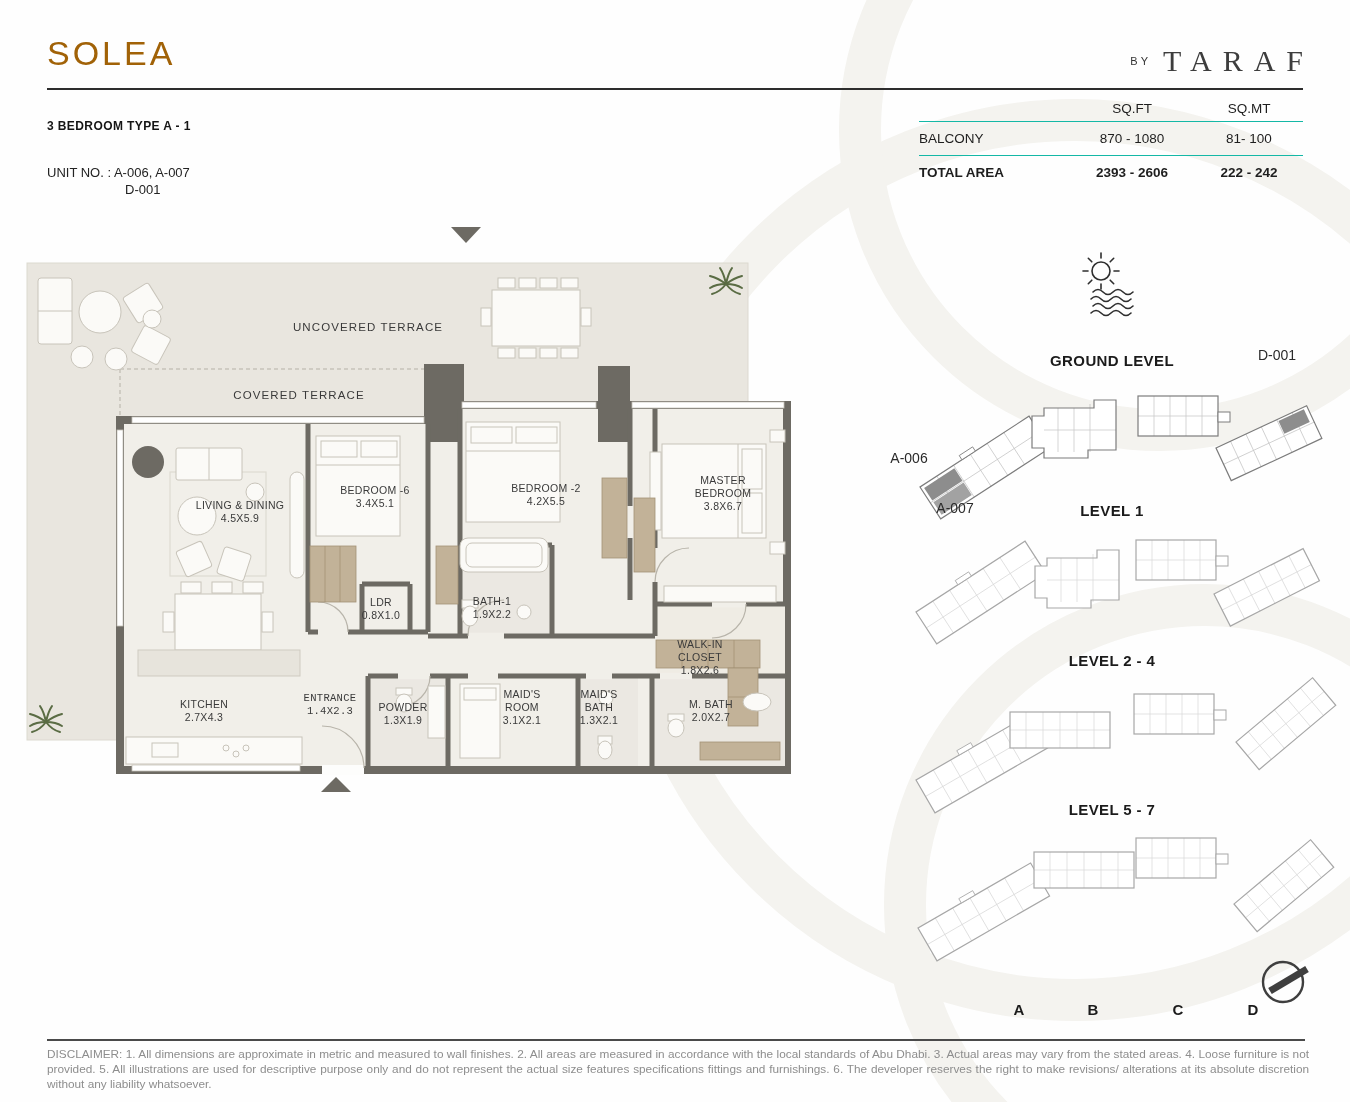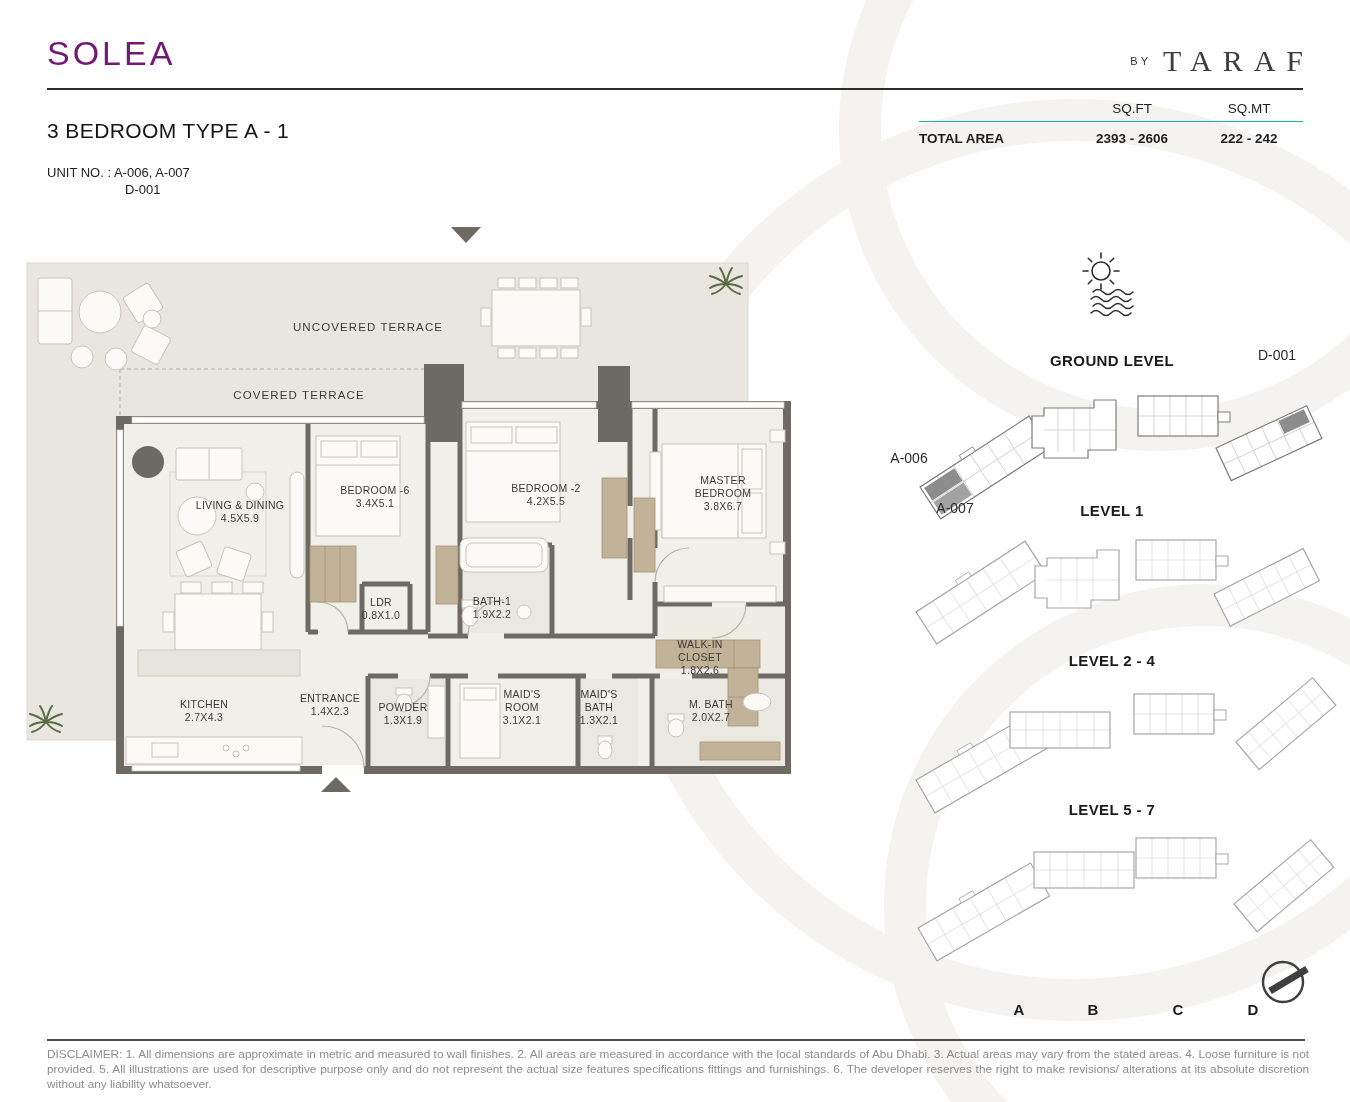--- a/index.html
+++ b/index.html
@@ -6,26 +6,26 @@
   #page{position:relative;width:1350px;height:1102px;background:#fefefe;
         font-family:"Liberation Sans",sans-serif;overflow:hidden;}
   #gfx{position:absolute;left:0;top:0;z-index:1;}
   .txt{position:absolute;z-index:2;}
   .center{transform:translateX(-50%);text-align:center;}
   .lbl{font-size:10.5px;line-height:13px;color:#3a3a3a;letter-spacing:.3px;white-space:nowrap;}
   .tlabel{font-size:11.5px;letter-spacing:1.1px;color:#3a3a3a;white-space:nowrap;}
   .lvl{font-size:15px;font-weight:bold;letter-spacing:.4px;color:#1b1b1b;white-space:nowrap;}
   .ulab{font-size:14px;color:#2a2a2a;white-space:nowrap;}
   .letter{font-size:15px;font-weight:bold;color:#1b1b1b;}
-  #logo{left:47px;top:34px;font-size:34px;letter-spacing:3px;color:#701a75;font-weight:400;}
+  #logo{left:47px;top:34px;font-size:34px;letter-spacing:3px;color:#a16207;font-weight:400;}
   #brand{right:47px;top:44px;display:flex;align-items:center;gap:12px;}
   #brand .by{font-size:11px;letter-spacing:3px;color:#333;}
   #brand .taraf{font-family:"Liberation Serif",serif;font-size:30px;letter-spacing:11px;color:#3d3d3d;margin-right:-11px;}
   .rule{position:absolute;z-index:2;}
-  #title{left:47px;top:119px;font-size:21px;font-weight:normal;letter-spacing:.4px;color:#151515;}
+  #title{left:47px;top:119px;font-size:12px;font-weight:bold;letter-spacing:.4px;color:#151515;}
   #unitno{left:47px;top:164px;font-size:13px;color:#232323;line-height:17px;}
   #unitno .l2{margin-left:78px;}
   #areatable{left:919px;top:96px;width:384px;font-size:13.5px;color:#1e1e1e;}
   .atr{display:grid;grid-template-columns:150px 126px 108px;align-items:center;border-bottom:1px solid #14b8a6;}
   .atr.hdr{height:25px;}
   .atr.r{height:33px;}
   .atr.last{border-bottom:none;height:32px;font-weight:bold;}
   .atr .c{text-align:center;}
   #disc{left:47px;top:1047px;width:1262px;font-size:11.8px;line-height:15px;color:#8d8d8d;text-align:justify;}
   
@@ -396,20 +396,25 @@
   <div>UNIT NO. : A-006, A-007</div>
   <div class="l2">D-001</div>
 </div>
 
 <div id="areatable" class="txt">
   <div class="atr hdr">
     <div></div>
     <div class="c">SQ.FT</div>
     <div class="c">SQ.MT</div>
   </div>
+  <div class="atr r">
+    <div>BALCONY</div>
+    <div class="c">870 - 1080</div>
+    <div class="c">81- 100</div>
+  </div>
   <div class="atr last">
     <div>TOTAL AREA</div>
     <div class="c">2393 - 2606</div>
     <div class="c">222 - 242</div>
   </div>
 </div>
 
 <div class="txt tlabel center" style="left:368px;top:321px;">UNCOVERED TERRACE</div>
 <div class="txt tlabel center" style="left:299px;top:389px;">COVERED TERRACE</div>
 
@@ -440,21 +445,21 @@
 </div>
 <div class="txt lbl center" style="left:700px;top:638px;">
   <div>WALK-IN</div>
       <div>CLOSET</div>
       <div>1.8X2.6</div>
 </div>
 <div class="txt lbl center" style="left:204px;top:698px;">
   <div>KITCHEN</div>
       <div>2.7X4.3</div>
 </div>
-<div class="txt lbl center" style="left:330px;top:692px;">
+<div class="txt lbl center" style="left:330px;top:692px;font-family:Liberation Mono, monospace;">
   <div>ENTRANCE</div>
       <div>1.4X2.3</div>
 </div>
 <div class="txt lbl center" style="left:403px;top:701px;">
   <div>POWDER</div>
       <div>1.3X1.9</div>
 </div>
 <div class="txt lbl center" style="left:522px;top:688px;">
   <div>MAID'S</div>
       <div>ROOM</div>

